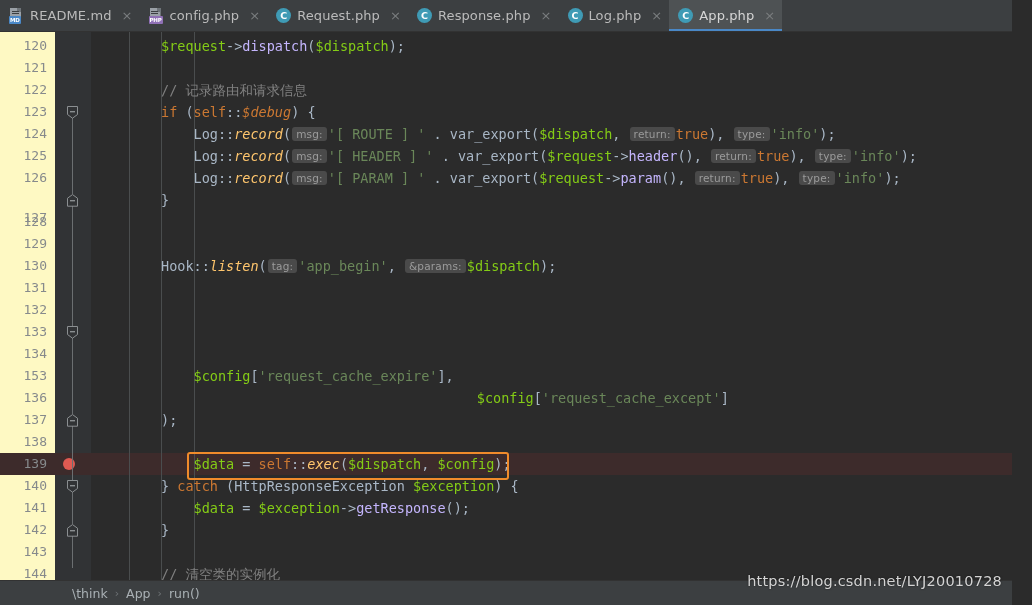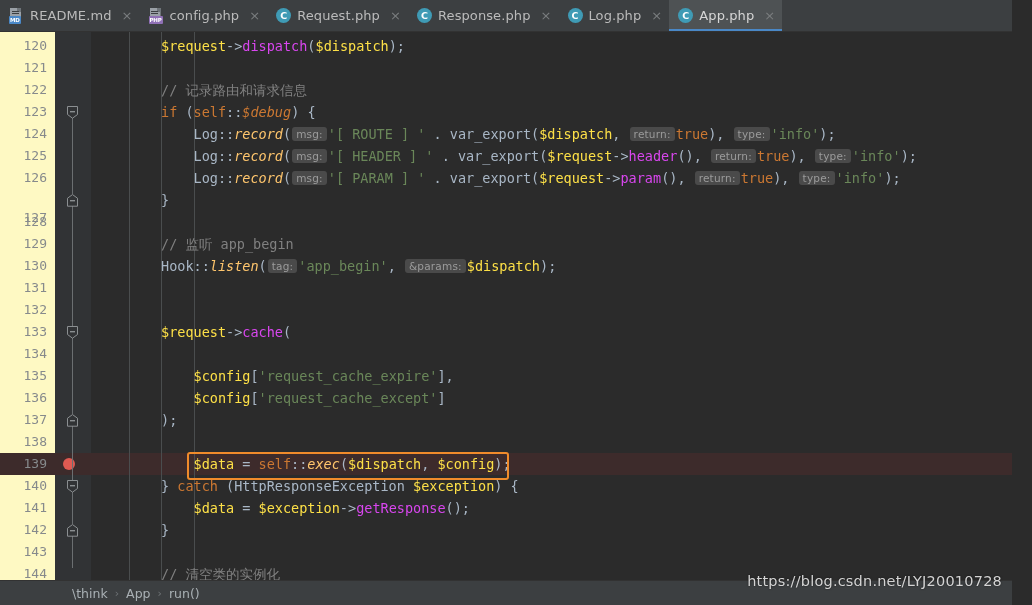--- a/index.html
+++ b/index.html
@@ -194,22 +194,22 @@
   }
 
   
   .guide {
     position: absolute;
     width: 1px;
     background: #4a4d4e;
   }
 
   
-  .t-var   { color: #fde047; }
-  .t-fn    { color: #d946ef; }
+  .t-var   { color: #84cc16; }
+  .t-fn    { color: #c4b5fd; }
   .t-kw    { color: #cc7832; }
   .t-str   { color: #6a8759; }
   .t-cmt   { color: #808080; }
   .t-def   { color: #a9b7c6; }
   .t-itl   { color: #ffc66d; font-style: italic; }
   .t-kwi   { color: #cc7832; font-style: italic; }
 
   
   .hint {
     background: #4a4a4a;
@@ -323,21 +323,21 @@
         <div class="ln" style="top: 113px;">125</div>
         <div class="ln" style="top: 135px;">126</div>
         <div class="ln" style="top: 175px;">127</div>
         <div class="ln" style="top: 179px;">128</div>
         <div class="ln" style="top: 201px;">129</div>
         <div class="ln" style="top: 223px;">130</div>
         <div class="ln" style="top: 245px;">131</div>
         <div class="ln" style="top: 267px;">132</div>
         <div class="ln" style="top: 289px;">133</div>
         <div class="ln" style="top: 311px;">134</div>
-        <div class="ln" style="top: 333px;">135</div>
+        <div class="ln" style="top: 333px;">153</div>
         <div class="ln" style="top: 355px;">136</div>
         <div class="ln" style="top: 377px;">137</div>
         <div class="ln" style="top: 399px;">138</div>
         <div class="ln" style="top: 421px;">139</div>
         <div class="ln" style="top: 443px;">140</div>
         <div class="ln" style="top: 465px;">141</div>
         <div class="ln" style="top: 487px;">142</div>
         <div class="ln" style="top: 509px;">143</div>
         <div class="ln" style="top: 531px;">144</div>
       </div>
@@ -394,26 +394,24 @@
         <div class="guide" style="left: 102.56px; top: 0px; height: 100%;"></div>
         <div class="row" style="top: 3px; padding-left: 5px;"><span class="t-def">        </span><span class="t-var">$request</span><span class="t-def">-&gt;</span><span class="t-fn">dispatch</span><span class="t-def">(</span><span class="t-var">$dispatch</span><span class="t-def">);</span></div>
         <div class="row" style="top: 25px; padding-left: 5px;"></div>
         <div class="row" style="top: 47px; padding-left: 5px;"><span class="t-def">        </span><span class="t-cmt">// 记录路由和请求信息</span></div>
         <div class="row" style="top: 69px; padding-left: 5px;"><span class="t-def">        </span><span class="t-kw">if</span><span class="t-def"> (</span><span class="t-kw">self</span><span class="t-def">::</span><span class="t-kwi">$debug</span><span class="t-def">) {</span></div>
         <div class="row" style="top: 91px; padding-left: 5px;"><span class="t-def">            </span><span class="t-def">Log</span><span class="t-def">::</span><span class="t-itl">record</span><span class="t-def">(</span><span class="hint">msg:</span><span class="t-str">'[ ROUTE ] '</span><span class="t-def"> . </span><span class="t-def">var_export</span><span class="t-def">(</span><span class="t-var">$dispatch</span><span class="t-def">, </span><span class="hint">return:</span><span class="t-kw">true</span><span class="t-def">), </span><span class="hint">type:</span><span class="t-str">'info'</span><span class="t-def">);</span></div>
         <div class="row" style="top: 113px; padding-left: 5px;"><span class="t-def">            </span><span class="t-def">Log</span><span class="t-def">::</span><span class="t-itl">record</span><span class="t-def">(</span><span class="hint">msg:</span><span class="t-str">'[ HEADER ] '</span><span class="t-def"> . </span><span class="t-def">var_export</span><span class="t-def">(</span><span class="t-var">$request</span><span class="t-def">-&gt;</span><span class="t-fn">header</span><span class="t-def">(), </span><span class="hint">return:</span><span class="t-kw">true</span><span class="t-def">), </span><span class="hint">type:</span><span class="t-str">'info'</span><span class="t-def">);</span></div>
         <div class="row" style="top: 135px; padding-left: 5px;"><span class="t-def">            </span><span class="t-def">Log</span><span class="t-def">::</span><span class="t-itl">record</span><span class="t-def">(</span><span class="hint">msg:</span><span class="t-str">'[ PARAM ] '</span><span class="t-def"> . </span><span class="t-def">var_export</span><span class="t-def">(</span><span class="t-var">$request</span><span class="t-def">-&gt;</span><span class="t-fn">param</span><span class="t-def">(), </span><span class="hint">return:</span><span class="t-kw">true</span><span class="t-def">), </span><span class="hint">type:</span><span class="t-str">'info'</span><span class="t-def">);</span></div>
         <div class="row" style="top: 157px; padding-left: 5px;"><span class="t-def">        }</span></div>
         <div class="row" style="top: 179px; padding-left: 5px;"></div>
-        <div class="row" style="top: 201px; padding-left: 5px;"><span class="t-def">        </span><span class="t-cmt">// 监听 app_begin</span></div>
         <div class="row" style="top: 223px; padding-left: 5px;"><span class="t-def">        </span><span class="t-def">Hook</span><span class="t-def">::</span><span class="t-itl">listen</span><span class="t-def">(</span><span class="hint">tag:</span><span class="t-str">'app_begin'</span><span class="t-def">, </span><span class="hint">&amp;params:</span><span class="t-var">$dispatch</span><span class="t-def">);</span></div>
         <div class="row" style="top: 245px; padding-left: 5px;"></div>
-        <div class="row" style="top: 289px; padding-left: 5px;"><span class="t-def">        </span><span class="t-var">$request</span><span class="t-def">-&gt;</span><span class="t-fn">cache</span><span class="t-def">(</span></div>
         <div class="row" style="top: 333px; padding-left: 5px;"><span class="t-def">            </span><span class="t-var">$config</span><span class="t-def">[</span><span class="t-str">'request_cache_expire'</span><span class="t-def">],</span></div>
-        <div class="row" style="top: 355px; padding-left: 5px;"><span class="t-def">            </span><span class="t-var">$config</span><span class="t-def">[</span><span class="t-str">'request_cache_except'</span><span class="t-def">]</span></div>
+        <div class="row" style="top: 355px; padding-left: 5px; text-align: center;"><span class="t-def">            </span><span class="t-var">$config</span><span class="t-def">[</span><span class="t-str">'request_cache_except'</span><span class="t-def">]</span></div>
         <div class="row" style="top: 377px; padding-left: 5px;"><span class="t-def">        );</span></div>
         <div class="row" style="top: 399px; padding-left: 5px;"></div>
         <div class="row" style="top: 421px; padding-left: 5px;"><span class="t-def">            </span><span class="t-var">$data</span><span class="t-def"> = </span><span class="t-kw">self</span><span class="t-def">::</span><span class="t-itl">exec</span><span class="t-def">(</span><span class="t-var">$dispatch</span><span class="t-def">, </span><span class="t-var">$config</span><span class="t-def">);</span></div>
         <div class="row" style="top: 443px; padding-left: 5px;"><span class="t-def">        } </span><span class="t-kw">catch</span><span class="t-def"> (</span><span class="t-def">HttpResponseException</span><span class="t-def"> </span><span class="t-var">$exception</span><span class="t-def">) {</span></div>
         <div class="row" style="top: 465px; padding-left: 5px;"><span class="t-def">            </span><span class="t-var">$data</span><span class="t-def"> = </span><span class="t-var">$exception</span><span class="t-def">-&gt;</span><span class="t-fn">getResponse</span><span class="t-def">();</span></div>
         <div class="row" style="top: 487px; padding-left: 5px;"><span class="t-def">        }</span></div>
         <div class="row" style="top: 509px; padding-left: 5px;"></div>
         <div class="row" style="top: 531px; padding-left: 5px;"><span class="t-def">        </span><span class="t-cmt">// 清空类的实例化</span></div>
         <div class="annot" style="top: 420px; height: 24px; left: 95.56px; width: 318px;"></div>
       </div>

